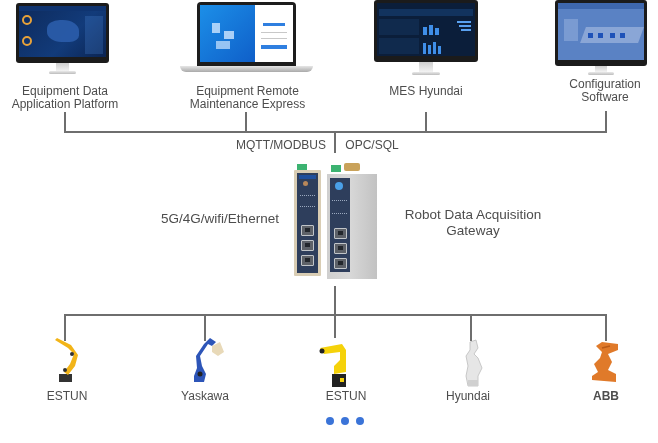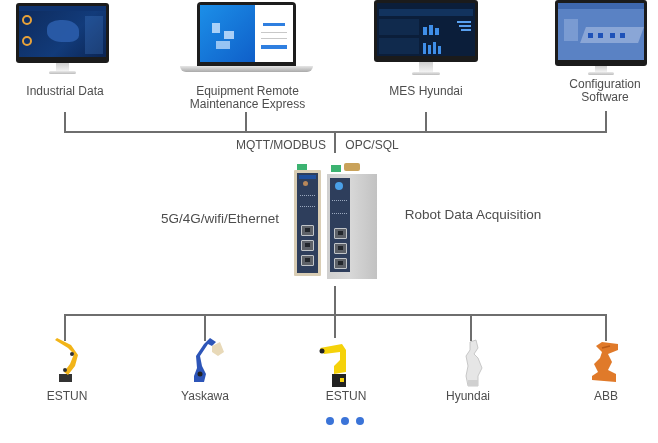--- a/index.html
+++ b/index.html
@@ -97,21 +97,22 @@
       <div class="abs" style="left:40px;top:30px;width:5px;height:5px;background:#1e52b8;"></div>
       <div class="abs" style="left:52px;top:30px;width:5px;height:5px;background:#1e52b8;"></div>
       <div class="abs" style="left:62px;top:30px;width:5px;height:5px;background:#1e52b8;"></div>
     </div>
   </div>
   <div class="neck" style="left:40px;top:66px;width:12px;height:6px;"></div>
   <div class="base" style="left:33px;top:72px;width:26px;height:3px;"></div>
 </div>
 
 <div class="label" style="left:0;top:85px;width:130px;">
-  <div>Industrial Data</div>
+  <div>Equipment Data</div>
+  <div>Application Platform</div>
 </div>
 <div class="label" style="left:180px;top:85px;width:135px;">
   <div>Equipment Remote</div>
   <div>Maintenance Express</div>
 </div>
 <div class="label" style="left:370px;top:85px;width:112px;">
   <div>MES Hyundai</div>
 </div>
 <div class="label" style="left:550px;top:78px;width:110px;">
   <div>Configuration</div>
@@ -149,20 +150,21 @@
     <div class="abs" style="left:2px;top:22px;width:15px;height:14px;border-top:1px dotted #9aa8bf;border-bottom:1px dotted #9aa8bf;"></div>
   </div>
   <div class="port" style="left:7px;top:54px;"></div>
   <div class="port" style="left:7px;top:69px;"></div>
   <div class="port" style="left:7px;top:84px;"></div>
 </div>
 
 <div class="label label-lg" style="left:150px;top:211px;width:140px;">5G/4G/wifi/Ethernet</div>
 <div class="label label-lg" style="left:395px;top:207px;width:156px;">
   <div>Robot Data Acquisition</div>
+  <div>Gateway</div>
 </div>
 
 <div class="line" style="left:334px;top:286px;width:2px;height:52px;"></div>
 <div class="line" style="left:64px;top:314px;width:543px;height:2px;"></div>
 <div class="line" style="left:64px;top:315px;width:2px;height:26px;"></div>
 <div class="line" style="left:204px;top:315px;width:2px;height:26px;"></div>
 <div class="line" style="left:470px;top:315px;width:2px;height:26px;"></div>
 <div class="line" style="left:605px;top:315px;width:2px;height:26px;"></div>
 
 <svg class="robot" style="left:50px;top:338px;" width="32" height="45" viewBox="0 0 32 45">
@@ -188,19 +190,19 @@
 </svg>
 <svg class="robot" style="left:588px;top:340px;" width="36" height="44" viewBox="0 0 36 44">
   <path d="M4 40 L28 42 L28 34 L20 30 L24 22 L20 14 L30 10 L30 4 L14 2 L8 6 L14 12 L12 18 L6 24 L10 32 L4 36 Z" fill="#e07a2a"></path>
   <path d="M14 8 L22 6" stroke="#b85a18" stroke-width="1.5"></path>
 </svg>
 
 <div class="label" style="left:30px;top:390px;width:74px;">ESTUN</div>
 <div class="label" style="left:168px;top:390px;width:74px;">Yaskawa</div>
 <div class="label" style="left:309px;top:390px;width:74px;">ESTUN</div>
 <div class="label" style="left:431px;top:390px;width:74px;">Hyundai</div>
-<div class="label" style="left:569px;top:390px;width:74px;">ABB</div>
+<div class="label" style="left:569px;top:390px;width:74px;font-weight:bold;">ABB</div>
 
 <div class="dots" style="left:326px;top:417px;width:40px;height:10px;">
   <div class="dot" style="left:0;top:0;background:#3b74d8;"></div>
   <div class="dot" style="left:15px;top:0;background:#3b74d8;"></div>
   <div class="dot" style="left:30px;top:0;background:#3b74d8;"></div>
 </div>
 
 </body></html>

